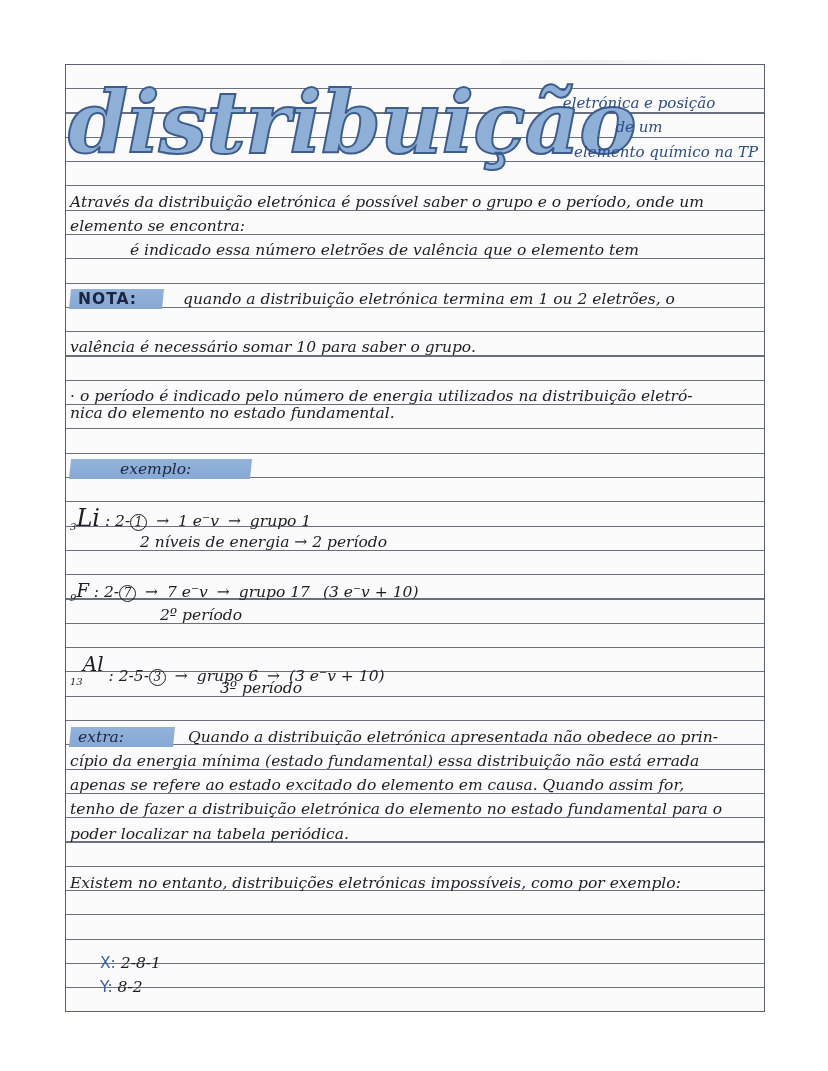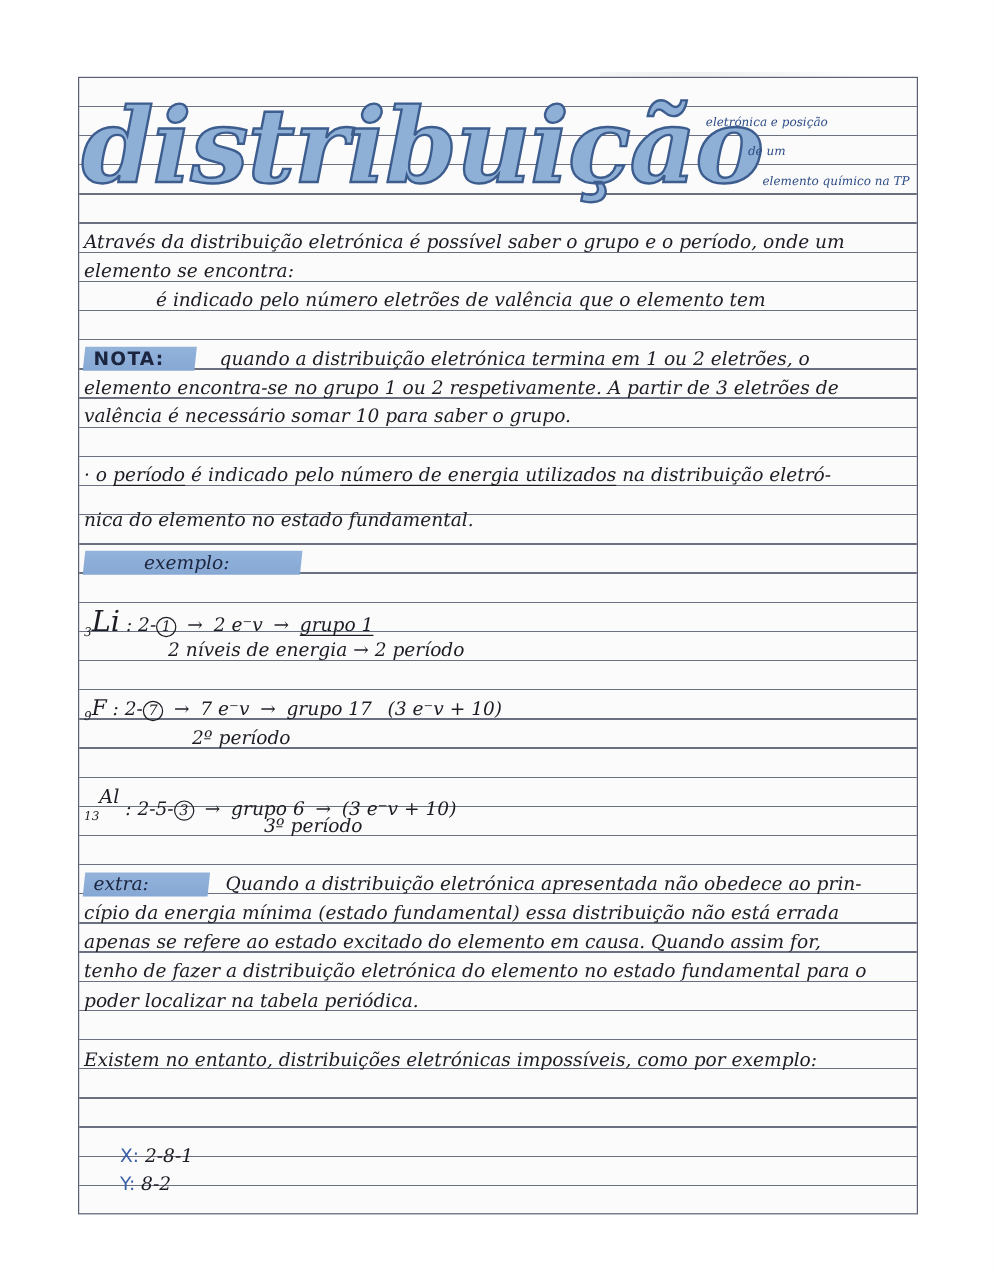--- a/index.html
+++ b/index.html
@@ -23,32 +23,32 @@
     color: #1c1c24; white-space: nowrap; line-height: 24px;
   }
   .title-big {
     position: absolute; left: 2px; top: 2px; height: 120px; width: 440px;
     font-family: "DejaVu Serif", serif; font-style: italic; font-weight: bold;
     font-size: 86px; line-height: 112px; color: #8fb0d6; letter-spacing: -1px;
     -webkit-text-stroke: 2px #3d5d8f;
   }
   .title-sub {
     position: absolute; left: 448px; top: 26px; width: 250px;
-    font-family: "DejaVu Serif", serif; font-style: italic; font-size: 10px; color: #2b4c86;
+    font-family: "DejaVu Serif", serif; font-style: italic; font-size: 15px; color: #2b4c86;
     text-align: center; line-height: 24.3px;
   }
   .title-sub div:last-child { text-align: right; padding-right: 6px; }
   .hl {
     display: inline-block; background: linear-gradient(180deg, #93b3da 0%, #86a8d4 100%);
     padding: 0 26px 0 8px; margin-right: 20px; color: #1c2540; height: 20px; line-height: 20px;
     transform: skewX(-6deg);
   }
   .hl span { display: inline-block; transform: skewX(6deg); }
   .nota { font-family: "DejaVu Sans", sans-serif; font-style: normal; font-weight: bold; letter-spacing: 1px; }
-  .u { text-decoration: underline; text-underline-offset: 3px; }
+  .u { text-underline-offset: 3px; }
   .indent1 { padding-left: 60px; }
   .indent2 { padding-left: 30px; margin-top: 32px; }
   .sub { font-size: 10px; vertical-align: -4px; }
   .sup { font-size: 10px; vertical-align: 10px; }
   .circ { display:inline-block; border:1.4px solid #1c1c24; border-radius:50%; width:15px; height:15px; line-height:15px; text-align:center; font-size:12px; }
   .blue { color: #3b5fa8; font-family: "DejaVu Sans", sans-serif; font-style: normal; }
   .arrow { margin: 0 4px; }
 </style>
 </head>
 <body>
@@ -59,65 +59,64 @@
 
   <div class="title-big">distribuição</div>
   <div class="title-sub">
     <div>eletrónica e posição</div>
     <div>de um</div>
     <div>elemento químico na TP</div>
   </div>
 
   <div class="row" style="top:125px">Através da distribuição eletrónica é possível saber o grupo e o período, onde um</div>
   <div class="row" style="top:149px">elemento se encontra:</div>
-  <div class="row indent1" style="top:173px">é indicado pelo número eletrões de valência que o elemento tem</div>
+  <div class="row indent1" style="top:173px">é indicado essa número eletrões de valência que o elemento tem</div>
 
   <div class="row" style="top:222px">
     <span class="hl"><span class="nota">NOTA:</span></span><span>quando a distribuição eletrónica termina em 1 ou 2 eletrões, o</span>
   </div>
-  <div class="row" style="top:246px">elemento encontra-se no grupo 1 ou 2 respetivamente. A partir de 3 eletrões de</div>
   <div class="row" style="top:270px">valência é necessário somar 10 para saber o grupo.</div>
 
   <div class="row" style="top:319px">
     <span>·</span>
     <span>o</span>
     <span class="u">período</span>
     <span>é indicado pelo</span>
     <span class="u">número de energia utilizados</span>
     <span>na distribuição eletró-</span>
   </div>
-  <div class="row" style="top:356px">nica do elemento no estado fundamental.</div>
+  <div class="row" style="top:336px">nica do elemento no estado fundamental.</div>
 
   <div class="row" style="top:392px">
     <span class="hl" style="padding-left:50px;padding-right:60px"><span>exemplo:</span></span>
   </div>
 
   <div class="row" style="top:441px">
     <span class="sub">3</span><span style="font-size:24px">Li</span>
     <span>: 2-</span><span class="circ">1</span>
     <span class="arrow">→</span>
-    <span>2 e⁻v</span>
+    <span>1 e⁻v</span>
     <span class="arrow">→</span>
     <span class="u">grupo 1</span>
   </div>
   <div class="row" style="top:465px;padding-left:70px">2 níveis de energia → 2 período</div>
 
   <div class="row" style="top:514px">
     <span class="sub">9</span><span style="font-size:18px">F</span>
     <span>: 2-</span><span class="circ">7</span>
     <span class="arrow">→</span>
     <span>7 e⁻v</span>
     <span class="arrow">→</span>
     <span>grupo 17</span>
     <span style="margin-left:8px">(3 e⁻v + 10)</span>
   </div>
   <div class="row" style="top:538px;padding-left:90px">2º período</div>
 
   <div class="row" style="top:587px">
-    <span class="sub">13</span><span class="sup" style="font-size:16px">Al</span>
+    <span class="sub">13</span><span class="sup" style="font-size:20px">Al</span>
     <span>: 2-5-</span><span class="circ">3</span>
     <span class="arrow">→</span>
     <span>grupo 6</span>
     <span class="arrow">→</span>
     <span>(3 e⁻v + 10)</span>
   </div>
   <div class="row" style="top:611px;padding-left:150px">3º período</div>
 
   <div class="row" style="top:660px">
     <span class="hl" style="padding-right:50px;margin-right:14px"><span>extra:</span></span><span>Quando a distribuição eletrónica apresentada não obedece ao prin-</span>

